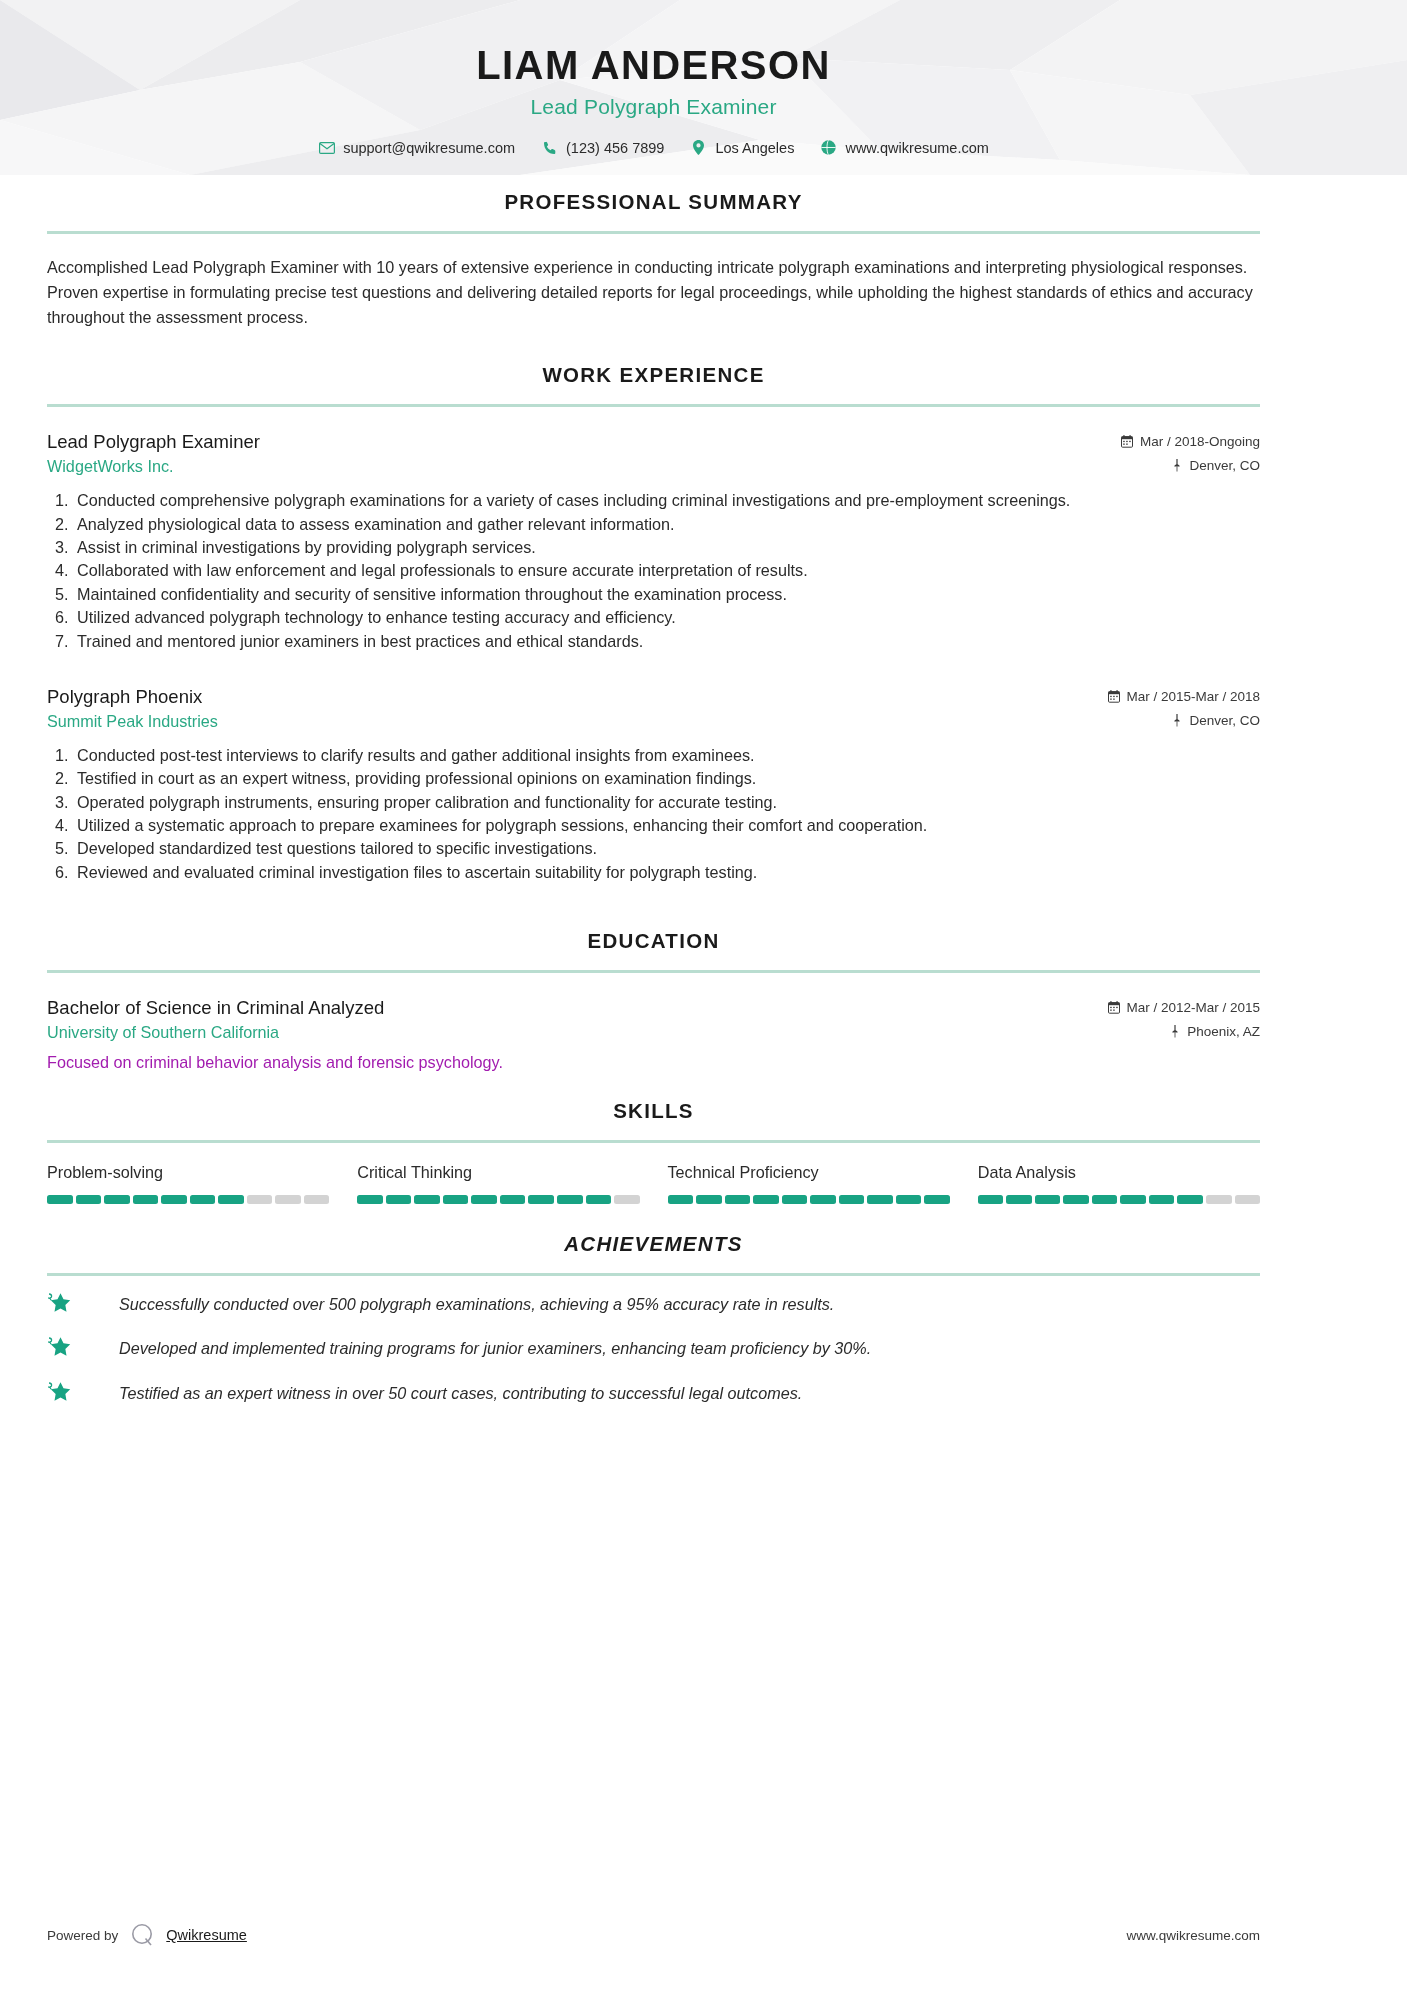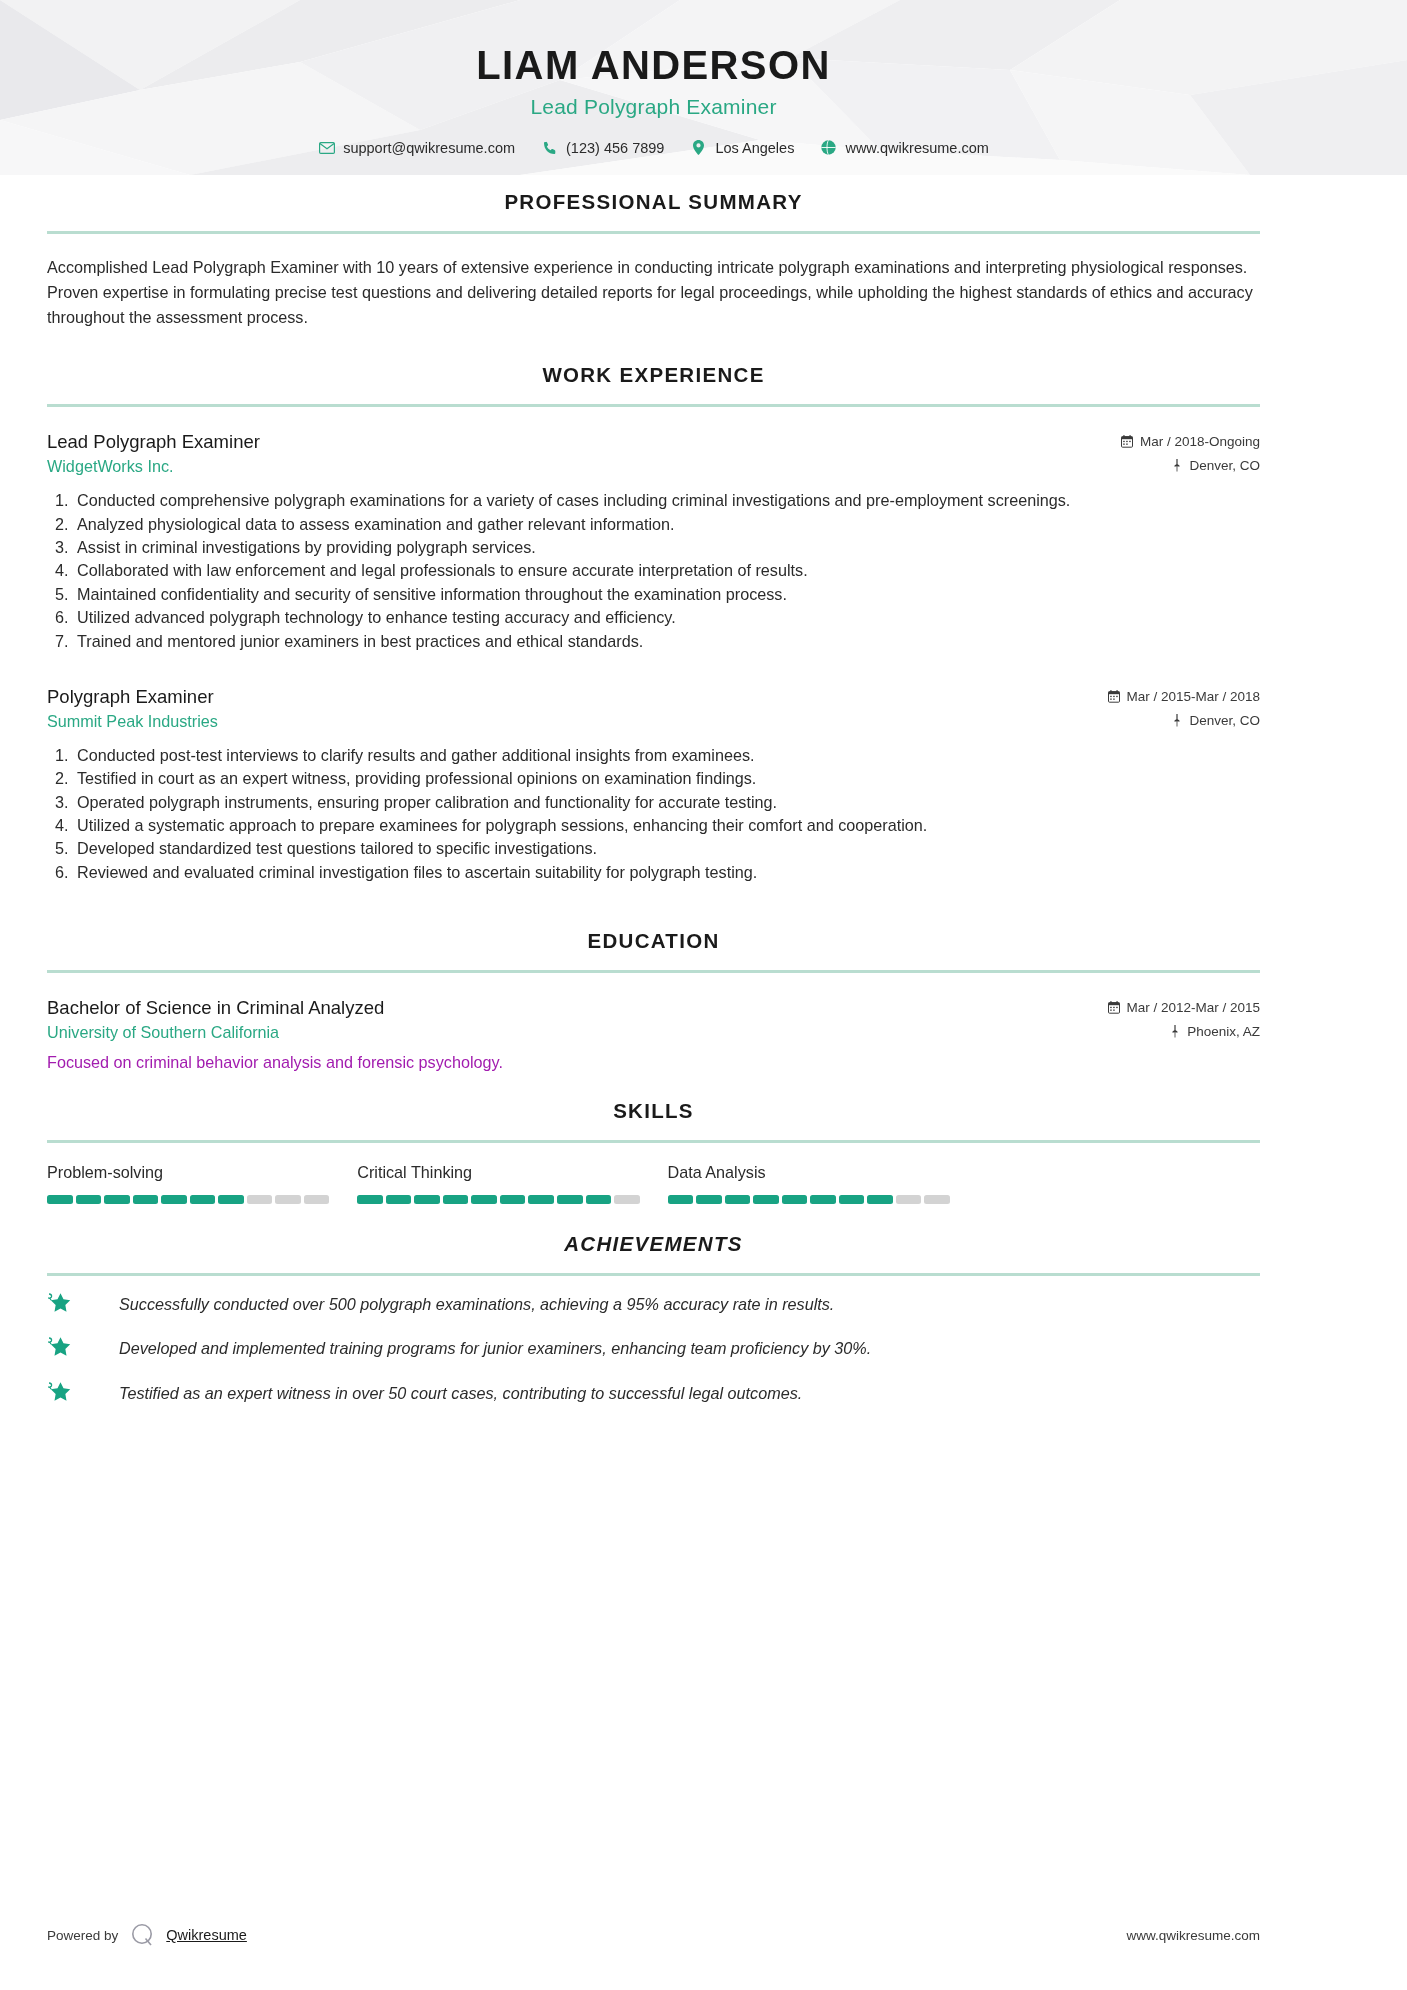--- a/index.html
+++ b/index.html
@@ -387,21 +387,21 @@
           <li>Assist in criminal investigations by providing polygraph services.</li>
           <li>Collaborated with law enforcement and legal professionals to ensure accurate interpretation of results.</li>
           <li>Maintained confidentiality and security of sensitive information throughout the examination process.</li>
           <li>Utilized advanced polygraph technology to enhance testing accuracy and efficiency.</li>
           <li>Trained and mentored junior examiners in best practices and ethical standards.</li>
         </ol>
       </div>
 
       <div class="entry" style="margin-top:34px;">
         <div class="entry-head">
-          <div class="entry-role">Polygraph Examiner</div>
+          <div class="entry-role">Polygraph Phoenix</div>
           <div class="entry-meta">
             <span class="m-icon">
               <svg width="12" height="13" viewBox="0 0 12 13" fill="currentColor">
                 <rect x="0.5" y="1.6" width="11" height="10.6" rx="1" fill="none" stroke="currentColor" stroke-width="1"></rect>
                 <rect x="0.5" y="1.6" width="11" height="2.6" fill="currentColor"></rect>
                 <rect x="2.4" y="0" width="1.1" height="2.6" fill="currentColor"></rect>
                 <rect x="8.5" y="0" width="1.1" height="2.6" fill="currentColor"></rect>
                 <rect x="2.2" y="5.8" width="1.5" height="1.3"></rect>
                 <rect x="5.2" y="5.8" width="1.5" height="1.3"></rect>
                 <rect x="8.2" y="5.8" width="1.5" height="1.3"></rect>
@@ -504,20 +504,35 @@
               <span class="seg on"></span>
               <span class="seg on"></span>
               <span class="seg on"></span>
               <span class="seg on"></span>
               <span class="seg on"></span>
               <span class="seg on"></span>
               <span class="seg"></span>
             </div>
         </div>
         <div>
+          <div class="skill-name">Technical Proficiency</div>
+          <div class="skill-bar">
+              <span class="seg on"></span>
+              <span class="seg on"></span>
+              <span class="seg on"></span>
+              <span class="seg on"></span>
+              <span class="seg on"></span>
+              <span class="seg on"></span>
+              <span class="seg on"></span>
+              <span class="seg on"></span>
+              <span class="seg on"></span>
+              <span class="seg on"></span>
+            </div>
+        </div>
+        <div>
           <div class="skill-name">Data Analysis</div>
           <div class="skill-bar">
               <span class="seg on"></span>
               <span class="seg on"></span>
               <span class="seg on"></span>
               <span class="seg on"></span>
               <span class="seg on"></span>
               <span class="seg on"></span>
               <span class="seg on"></span>
               <span class="seg on"></span>

